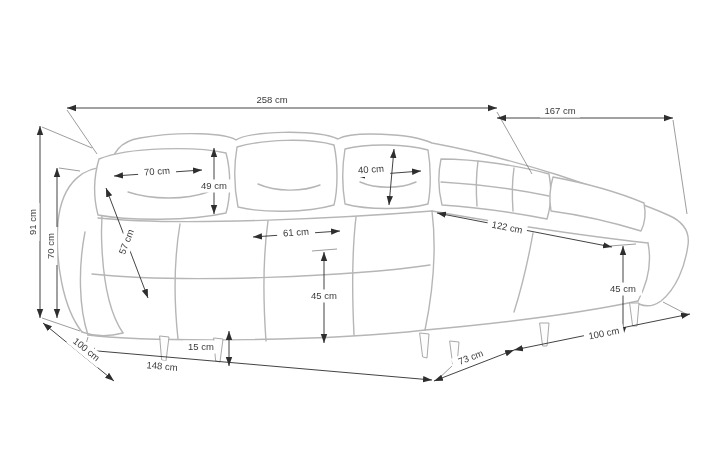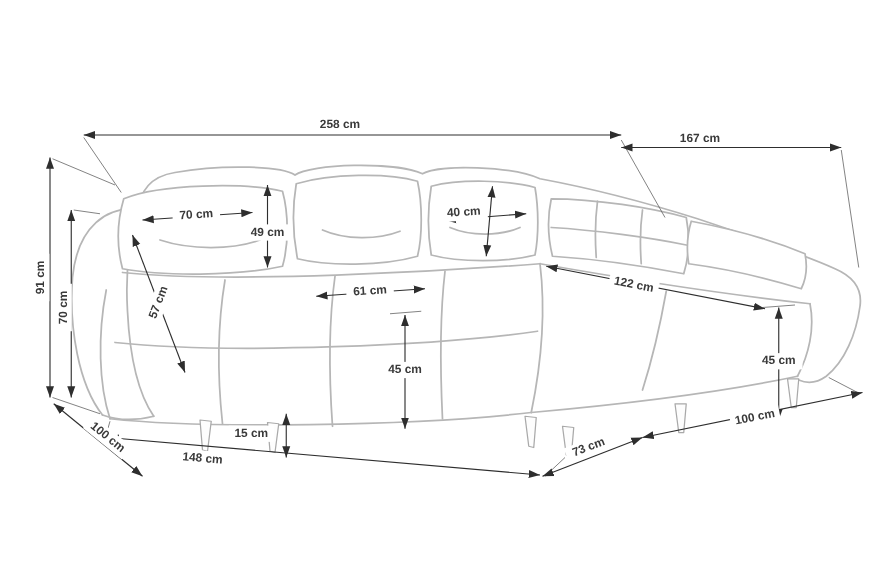--- a/index.html
+++ b/index.html
@@ -1,19 +1,18 @@
 <!DOCTYPE html>
 <html><head>
 <meta charset="utf-8">
 <style>
   html,body{margin:0;padding:0;background:#fff;}
   .frame{
     width:701px;height:451px;position:relative;background:#ffffff;overflow:hidden;
     font-family:"Liberation Sans", sans-serif;
-    font-weight:bold;
   }
   svg{display:block;}
   .sofa path{fill:none;stroke:#b6b6b6;stroke-width:1.4;stroke-linecap:round;stroke-linejoin:round;}
   .sofa path.filled{fill:#ffffff;}
   .sofa path.leg{fill:#fdfdfd;stroke:#a9a9a9;stroke-width:1;}
   .dims line{stroke:#2e2e2e;stroke-width:0.9;}
   .dims line.ext{stroke:#5a5a5a;stroke-width:0.6;}
   .dims line.tick{stroke:#5a5a5a;stroke-width:0.6;}
   .lbl text{
     font-family:"Liberation Sans", sans-serif;

